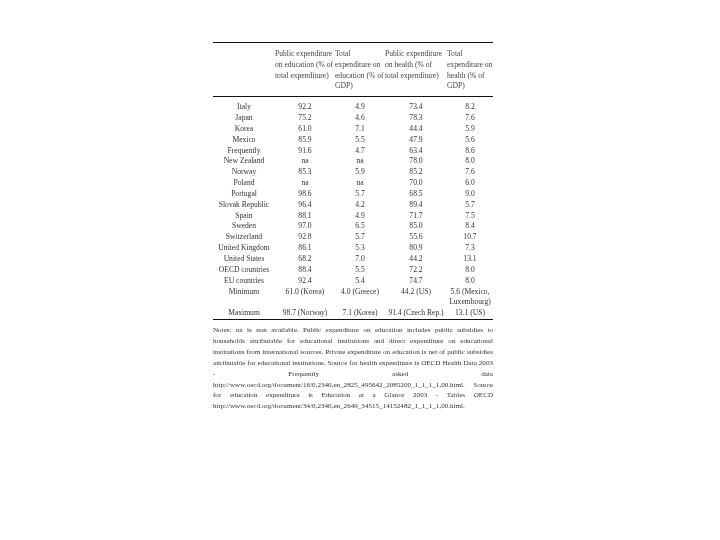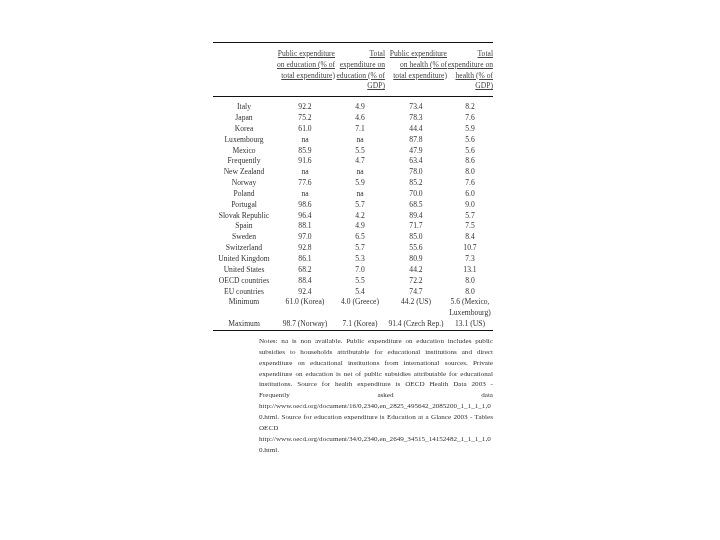--- a/index.html
+++ b/index.html
@@ -3,29 +3,29 @@
   <meta charset="utf-8">
   <style>
     html, body { margin: 0; padding: 0; background: #ffffff; }
     body { width: 720px; height: 540px; position: relative; overflow: hidden;
            font-family: "Liberation Serif", "DejaVu Serif", serif; color: #2a2a2a; }
     .page { position: absolute; left: 213px; top: 38px; width: 280px; }
     .title { font-weight: bold; font-size: 9.2px; line-height: 12.5px; color: #111; letter-spacing: -0.1px; }
     .rule { border-top: 1.3px solid #111; margin: 0; }
     .rule.top { margin-top: 4px; }
     table { border-collapse: collapse; width: 280px; font-size: 7.6px; line-height: 10.8px; color: #333; }
-    th { font-weight: normal; text-align: right; vertical-align: top; padding: 6px 0 4px 0; color: #444; text-decoration: underline; }
+    th { font-weight: normal; text-align: left; vertical-align: top; padding: 6px 0 4px 0; color: #444; }
     td { padding: 0; height: 10.85px; white-space: nowrap; }
     td.c { text-align: center; }
     td.name { text-align: center; width: 62px; }
     col.c1 { width: 62px; } col.c2 { width: 60px; } col.c3 { width: 50px; }
     col.c4 { width: 62px; } col.c5 { width: 46px; }
     tr.first td { padding-top: 5px; }
     tr.tall td { vertical-align: top; }
-    .notes { font-size: 7.1px; line-height: 10.9px; color: #333; margin-top: 5px; text-align: justify; word-break: break-word; margin-left: 46px; }
+    .notes { font-size: 7.1px; line-height: 10.9px; color: #333; margin-top: 5px; text-align: justify; word-break: break-word; }
   </style>
 </head>
 <body>
 
 <div class="page">
   <div class="rule top"></div>
   <table>
     <colgroup>
         <col class="c1">
         <col class="c2">
@@ -63,27 +63,20 @@
           <td class="c">7.6</td>
         </tr>
         <tr>
           <td class="name">Korea</td>
           <td class="c">61.0</td>
           <td class="c">7.1</td>
           <td class="c">44.4</td>
           <td class="c">5.9</td>
         </tr>
         <tr>
-          <td class="name">Luxembourg</td>
-          <td class="c">na</td>
-          <td class="c">na</td>
-          <td class="c">87.8</td>
-          <td class="c">5.6</td>
-        </tr>
-        <tr>
           <td class="name">Mexico</td>
           <td class="c">85.9</td>
           <td class="c">5.5</td>
           <td class="c">47.9</td>
           <td class="c">5.6</td>
         </tr>
         <tr>
           <td class="name">Frequently</td>
           <td class="c">91.6</td>
           <td class="c">4.7</td>
@@ -92,21 +85,21 @@
         </tr>
         <tr>
           <td class="name">New Zealand</td>
           <td class="c">na</td>
           <td class="c">na</td>
           <td class="c">78.0</td>
           <td class="c">8.0</td>
         </tr>
         <tr>
           <td class="name">Norway</td>
-          <td class="c">77.6</td>
+          <td class="c">85.3</td>
           <td class="c">5.9</td>
           <td class="c">85.2</td>
           <td class="c">7.6</td>
         </tr>
         <tr>
           <td class="name">Poland</td>
           <td class="c">na</td>
           <td class="c">na</td>
           <td class="c">70.0</td>
           <td class="c">6.0</td>

